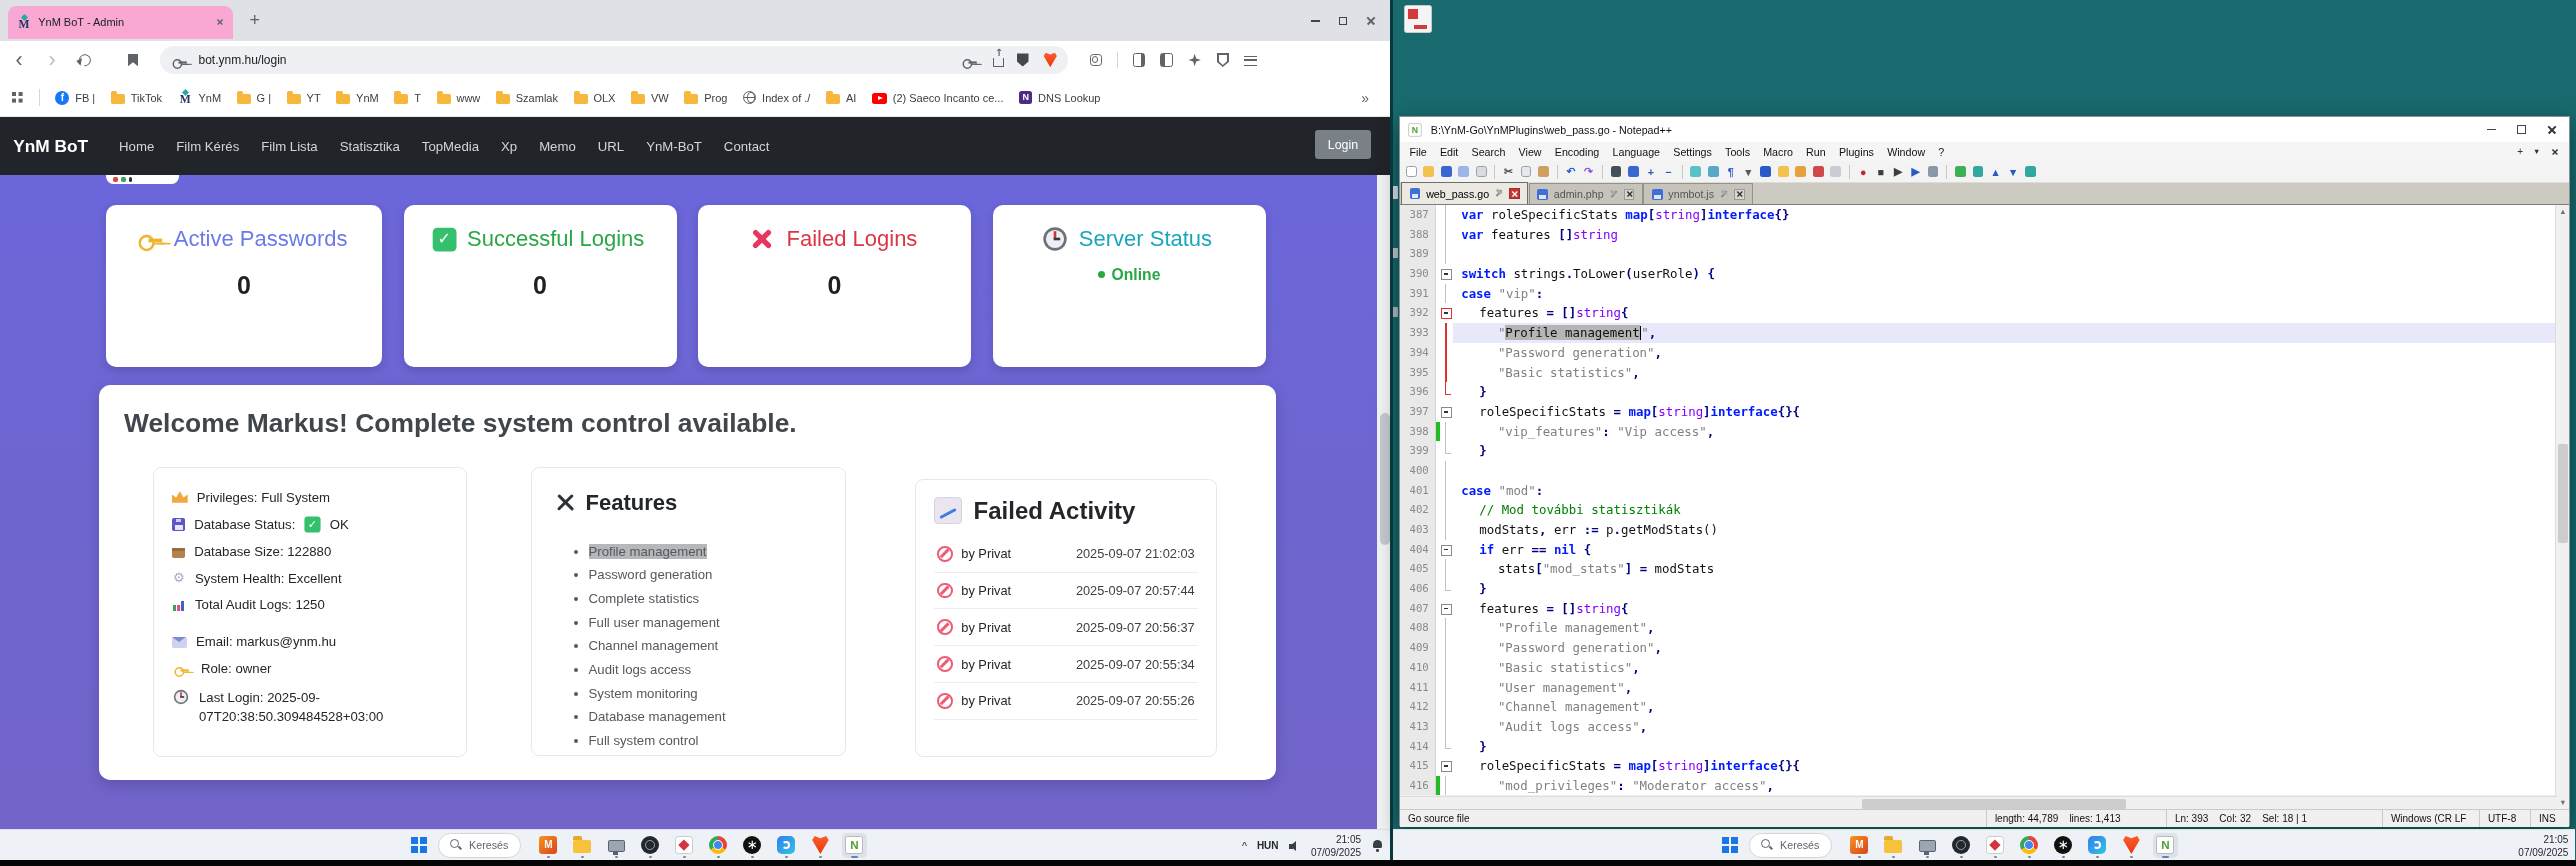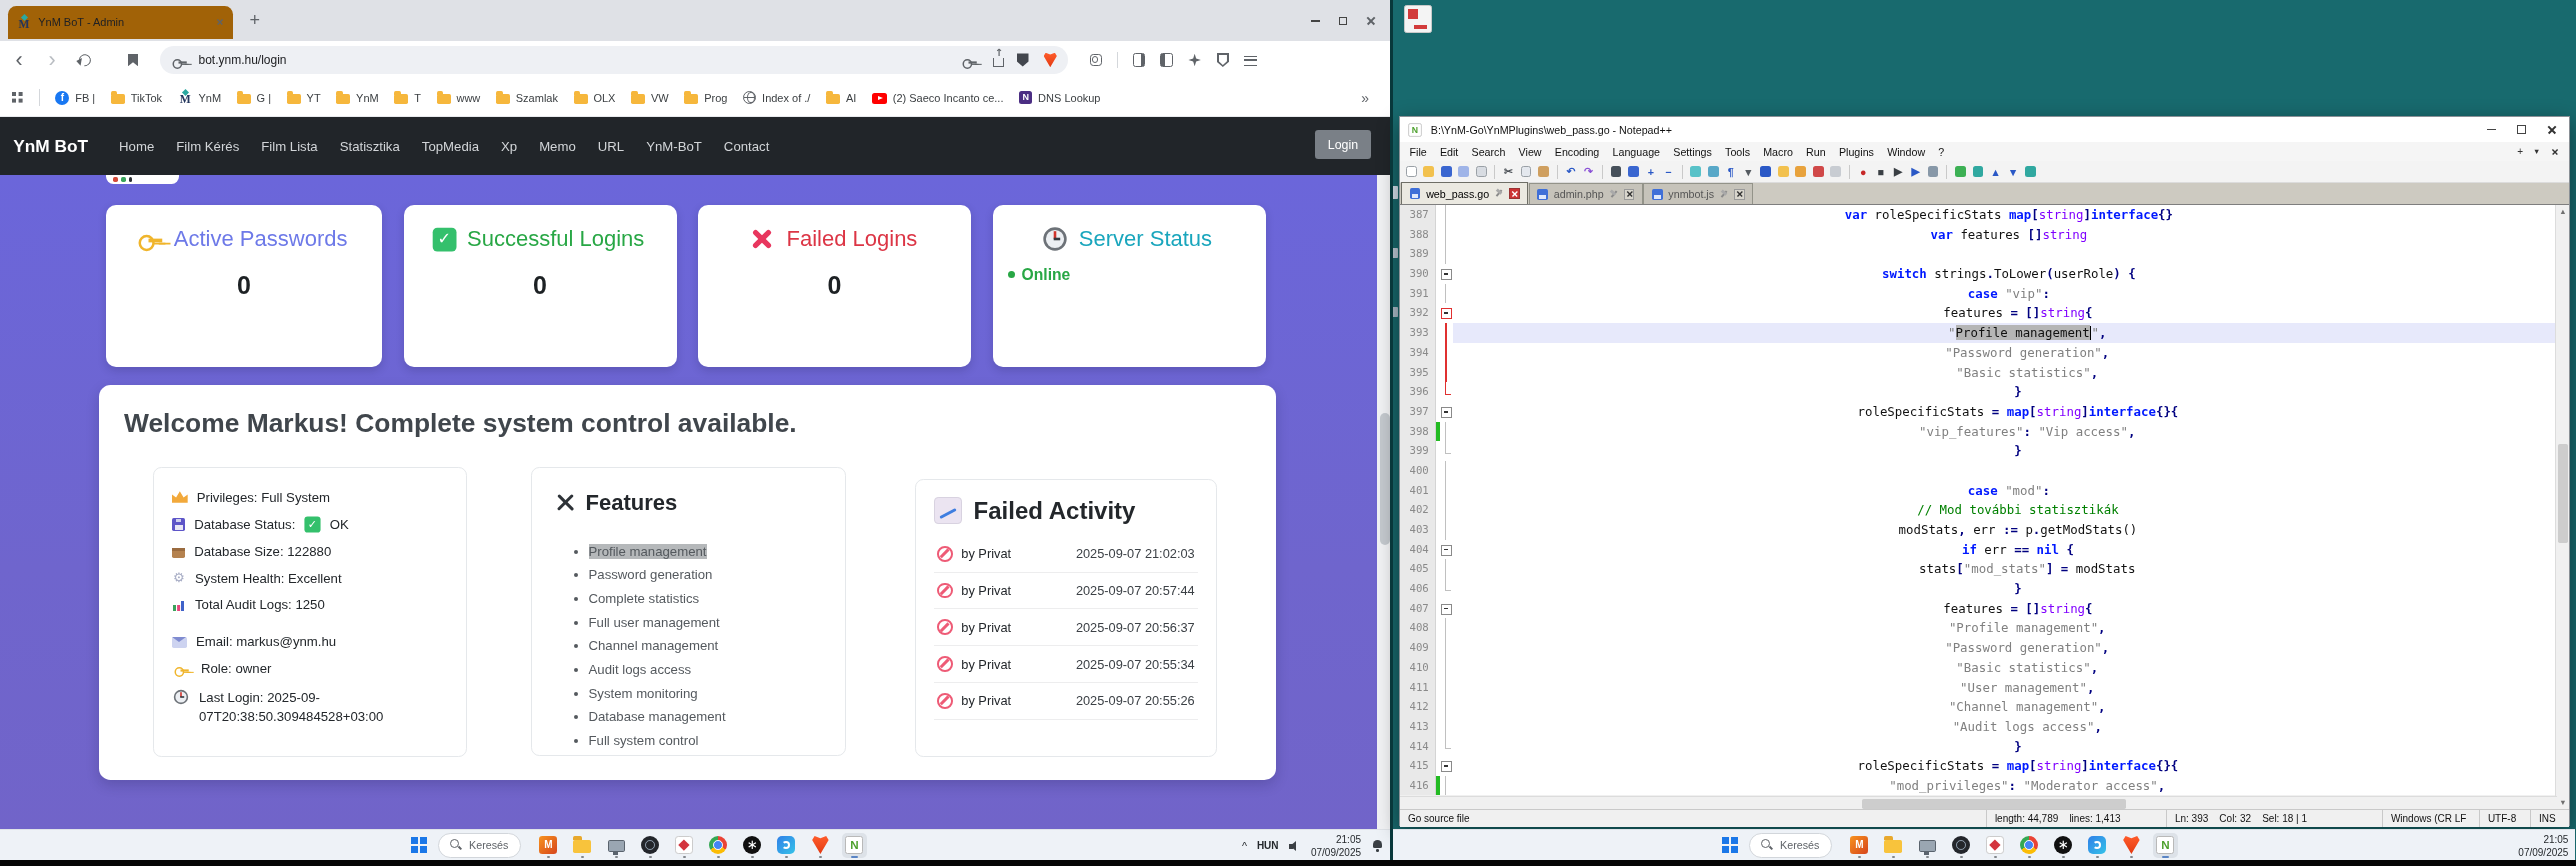--- a/index.html
+++ b/index.html
@@ -6,21 +6,21 @@
   *{box-sizing:border-box;}
   .stage{position:relative;width:2576px;height:867px;overflow:hidden;background:#0b3d40;font-family:"Liberation Sans",sans-serif;}
   
   .mon-left{position:absolute;left:0;top:0;width:1392px;height:867px;background:#16696e;}
   .mon-right{position:absolute;left:1392px;top:0;width:1184px;height:867px;background:#186a6e;}
   .seam{position:absolute;left:1390px;top:0;width:2.5px;height:867px;background:#08383b;}
   .bezel{position:absolute;left:0;top:860px;width:2576px;height:6.6px;background:#050505;}
   
   .browser{position:absolute;left:0;top:0;width:1392px;height:831px;background:#dfe1e6;}
   .tabstrip{position:absolute;left:0;top:0;width:100%;height:41px;background:#dfe1e6;}
-  .btab{position:absolute;left:8.3px;top:5.8px;width:225px;height:33px;background:#a16207;border-radius:8.3px 8.3px 0 0;display:flex;align-items:center;padding:0 8.3px;gap:6.6px;}
+  .btab{position:absolute;left:8.3px;top:5.8px;width:225px;height:33px;background:#f9a8d4;border-radius:8.3px 8.3px 0 0;display:flex;align-items:center;padding:0 8.3px;gap:6.6px;}
   .btab-title{font-size:11px;color:#202124;flex:1;white-space:nowrap;overflow:hidden;}
   .newtab{position:absolute;left:244px;top:10px;width:21.5px;height:21.5px;color:#5f6368;font-size:18px;line-height:21.5px;text-align:center;}
   .wctrl{position:absolute;top:10px;height:21.5px;display:flex;align-items:center;justify-content:center;width:28px;}
   .btoolbar{position:absolute;left:0;top:41px;width:100%;height:38px;background:#fff;display:flex;align-items:center;}
   .navbtn{width:28px;height:28px;display:flex;align-items:center;justify-content:center;font-size:21.5px;color:#5f6368;margin-left:5px;}
   .navbtn.dis{color:#b9bdc2;}
   .urlbar{margin-left:13.2px;width:908px;height:28px;background:#eef0f4;border-radius:14px;display:flex;align-items:center;padding:0 10px;gap:8.3px;}
   .urltext{font-size:12px;color:#202124;flex:1;}
   .urlicons{display:flex;align-items:center;gap:13.2px;}
   .extricons{display:flex;align-items:center;gap:15px;margin-left:21.5px;}
@@ -39,21 +39,21 @@
   .content{position:absolute;left:0;top:175px;width:1377px;height:656px;background:linear-gradient(180deg,#6b66da 0%,#6f65cd 60%,#7164c9 100%);}
   .pagescroll{position:absolute;right:0;top:175px;width:15px;height:656px;background:#f1f2f4;}
   .pagescroll .thumb{position:absolute;left:2.5px;top:238px;width:10px;height:132px;background:#c4c9ce;border-radius:5px;}
   .sliver{position:absolute;left:106px;top:0;width:73px;height:9px;background:#fff;border-radius:0 0 7.4px 7.4px;display:flex;gap:3.3px;align-items:center;padding-left:6.6px;}
   .sliver i{width:5px;height:4.1px;border-radius:1.7px;display:block;}
   .cards{position:absolute;left:106px;top:30px;display:flex;gap:21.5px;}
   .scard{width:273px;height:162px;background:#fff;border-radius:10px;box-shadow:0 3.3px 8.3px rgba(20,20,60,.18);text-align:center;padding:20px 15px;}
   .scard:first-child{width:276px;}
   .scard-title{display:flex;align-items:center;justify-content:center;flex-wrap:wrap;gap:8.3px;font-size:22px;font-weight:500;line-height:1.25;}
   .scard-val{margin-top:18px;font-size:25px;font-weight:700;color:#1d2124;}
-  .scard-status{margin-top:13.2px;font-size:15.7px;font-weight:700;display:flex;align-items:center;gap:6.6px;}
+  .scard-status{margin-top:13.2px;font-size:15.7px;font-weight:700;display:flex;align-items:center;justify-content:center;gap:6.6px;}
   .dot{width:7.4px;height:7.4px;border-radius:50%;display:inline-block;}
   .panel{position:absolute;left:99px;top:210px;width:1177px;height:395px;background:#fff;border-radius:11.6px;box-shadow:0 5px 13.2px rgba(20,20,60,.2);}
   .welcome{position:absolute;left:25px;top:23px;font-size:26.4px;font-weight:600;color:#40464c;}
   .innercard{position:absolute;background:#fff;border:0.8px solid #e5e8eb;border-radius:8.3px;}
   .ic1{left:54px;top:82px;width:314px;height:290px;padding:21.5px 18px;}
   .irow{display:flex;align-items:center;gap:9px;margin-bottom:11.6px;font-size:13.2px;color:#23272b;}
   .irow.gap{margin-top:22px;}
   .irow.last{align-items:flex-start;line-height:1.45;}
   .ic2{left:432px;top:82px;width:315px;height:289px;padding:21.5px 21.5px;}
   .fhead{display:flex;align-items:center;gap:10px;font-size:22px;font-weight:700;color:#23272b;}
@@ -113,21 +113,21 @@
   .chg.g{background:#23bb23;}
   .fold{width:13.2px;position:relative;flex:none;}
   .fline::before{content:"";position:absolute;left:5.8px;top:0;bottom:0;width:0.8px;background:#c0c0c0;}
   .fline.fred::before{background:#e03030;width:1.7px;}
   .fbox::before{content:"";position:absolute;left:1.7px;top:5px;width:9px;height:9px;background:#fff;border:0.8px solid #8a8a8a;}
   .fbox::after{content:"";position:absolute;left:4.1px;top:9px;width:4.1px;height:1.7px;background:#333;}
   .fbox.fred::before{border-color:#e03030;}
   .fend::before{content:"";position:absolute;left:5.8px;top:0;height:58%;width:0.8px;background:#c0c0c0;}
   .fend::after{content:"";position:absolute;left:5.8px;top:58%;width:5.8px;height:0.8px;background:#c0c0c0;}
   .fend.fred::before,.fend.fred::after{background:#e03030;}
-  .codecol{flex:1;font:12.4px/19.7px "DejaVu Sans Mono",monospace;white-space:pre;color:#111;text-align:center;}
+  .codecol{flex:1;font:12.4px/19.7px "DejaVu Sans Mono",monospace;white-space:pre;color:#111;}
   .cur .codecol{background:#e7e9fb;}
   .tok-kw{color:#0019ff;font-weight:700;}
   .tok-typ{color:#8000ff;}
   .tok-str{color:#808080;}
   .tok-cmt{color:#008000;}
   .tok-op{color:#000080;font-weight:700;}
   .tok-id{color:#111;}
   .tok-sel{background:#b5b5b5;color:#111;}
   .caret{display:inline-block;width:1.7px;height:13.2px;background:#000;vertical-align:-2.5px;}
   .vscroll{position:absolute;right:0;top:88px;width:13.2px;height:604px;background:#f0f0f0;border-left:0.8px solid #dcdcdc;}

